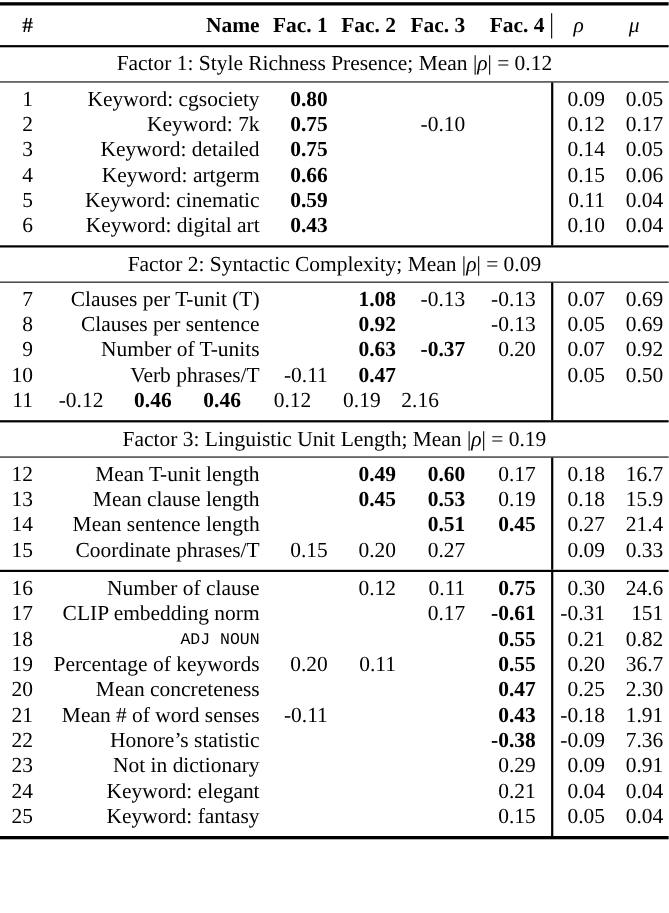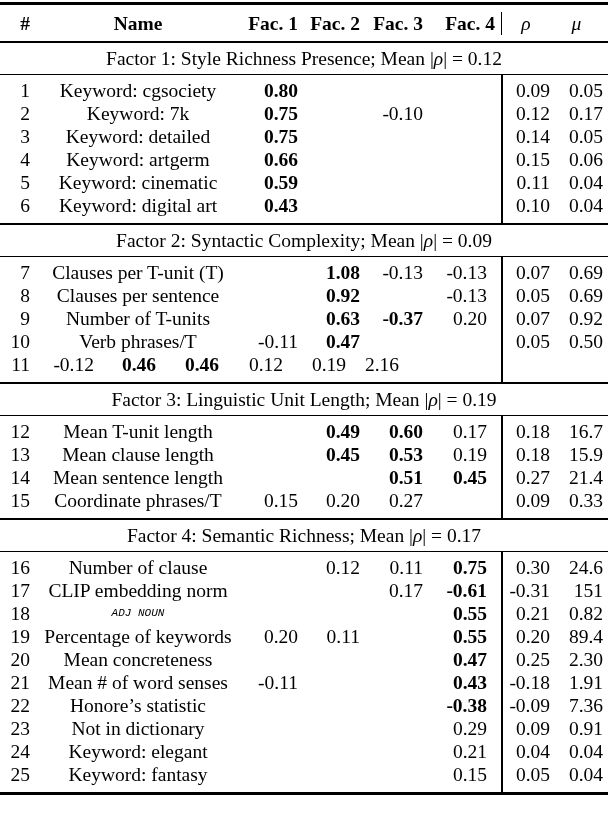--- a/index.html
+++ b/index.html
@@ -13,21 +13,21 @@
   }
   .tbl {
     margin-top: 2px;
     border-top: 3px solid #000;
     border-bottom: 3px solid #000;
     width: 608px;
   }
   .row { display: flex; line-height: 23px; }
   .cell { flex: 0 0 auto; white-space: nowrap; overflow: visible; }
   .c-num  { width: 32px;  text-align: right; padding-right: 2px; }
-  .c-name { width: 204px; text-align: center; padding-left: 8px; }
+  .c-name { width: 204px; text-align: right; padding-left: 8px; }
   .c-f    { width: 62px;  text-align: right; }
   .c-f3   { width: 63px; }
   .c-f4   { width: 78px;  padding-right: 14px; }
   .c-rho  { width: 49px;  text-align: right; }
   .c-mu   { width: 53px;  text-align: right; }
 
   .head { font-weight: bold; padding: 7px 0 6px 0; border-bottom: 2.5px solid #000; }
   .head .c-f4 { padding-right: 6px; }
   .head .c-rho { border-left: 1.5px solid #000; text-align: center; font-weight: normal; font-style: italic; }
   .head .c-mu { text-align: center; font-weight: normal; font-style: italic; }
@@ -43,21 +43,21 @@
 
   .rows { position: relative; padding: 4px 0 6px 0; }
   .rows::after {
     content: "";
     position: absolute;
     left: 501px; top: 0; bottom: 0;
     width: 1.5px;
     background: #000;
   }
   .b { font-weight: bold; }
-  .mono { font-family: "Liberation Mono", monospace; font-size: 11px; font-style: italic; }
+  .mono { font-family: "Liberation Mono", monospace; font-size: 15px; }
 </style>
 </head>
 <body>
 
 <div class="tbl">
   <div class="row head">
     <div class="cell c-num">#</div>
     <div class="cell c-name">Name</div>
     <div class="cell c-f">Fac. 1</div>
     <div class="cell c-f">Fac. 2</div>
@@ -225,21 +225,20 @@
             <div class="cell c-f">0.15</div>
             <div class="cell c-f">0.20</div>
             <div class="cell c-f c-f3">0.27</div>
             <div class="cell c-f c-f4"></div>
             <div class="cell c-rho">0.09</div>
             <div class="cell c-mu">0.33</div>
           </div>
         </div>
       </div>
       <div class="section">
-        <div class="sect-title"><span>Factor 4: Semantic Richness; Mean |</span><span class="sym">ρ</span><span>| = 0.17</span></div>
         <div class="rows">
           <div class="row">
             <div class="cell c-num">16</div>
             <div class="cell c-name">Number of clause</div>
             <div class="cell c-f"></div>
             <div class="cell c-f">0.12</div>
             <div class="cell c-f c-f3">0.11</div>
             <div class="cell c-f c-f4 b">0.75</div>
             <div class="cell c-rho">0.30</div>
             <div class="cell c-mu">24.6</div>
@@ -265,21 +264,21 @@
             <div class="cell c-mu">0.82</div>
           </div>
           <div class="row">
             <div class="cell c-num">19</div>
             <div class="cell c-name">Percentage of keywords</div>
             <div class="cell c-f">0.20</div>
             <div class="cell c-f">0.11</div>
             <div class="cell c-f c-f3"></div>
             <div class="cell c-f c-f4 b">0.55</div>
             <div class="cell c-rho">0.20</div>
-            <div class="cell c-mu">89.4</div>
+            <div class="cell c-mu">36.7</div>
           </div>
           <div class="row">
             <div class="cell c-num">20</div>
             <div class="cell c-name">Mean concreteness</div>
             <div class="cell c-f"></div>
             <div class="cell c-f"></div>
             <div class="cell c-f c-f3"></div>
             <div class="cell c-f c-f4 b">0.47</div>
             <div class="cell c-rho">0.25</div>
             <div class="cell c-mu">2.30</div>

